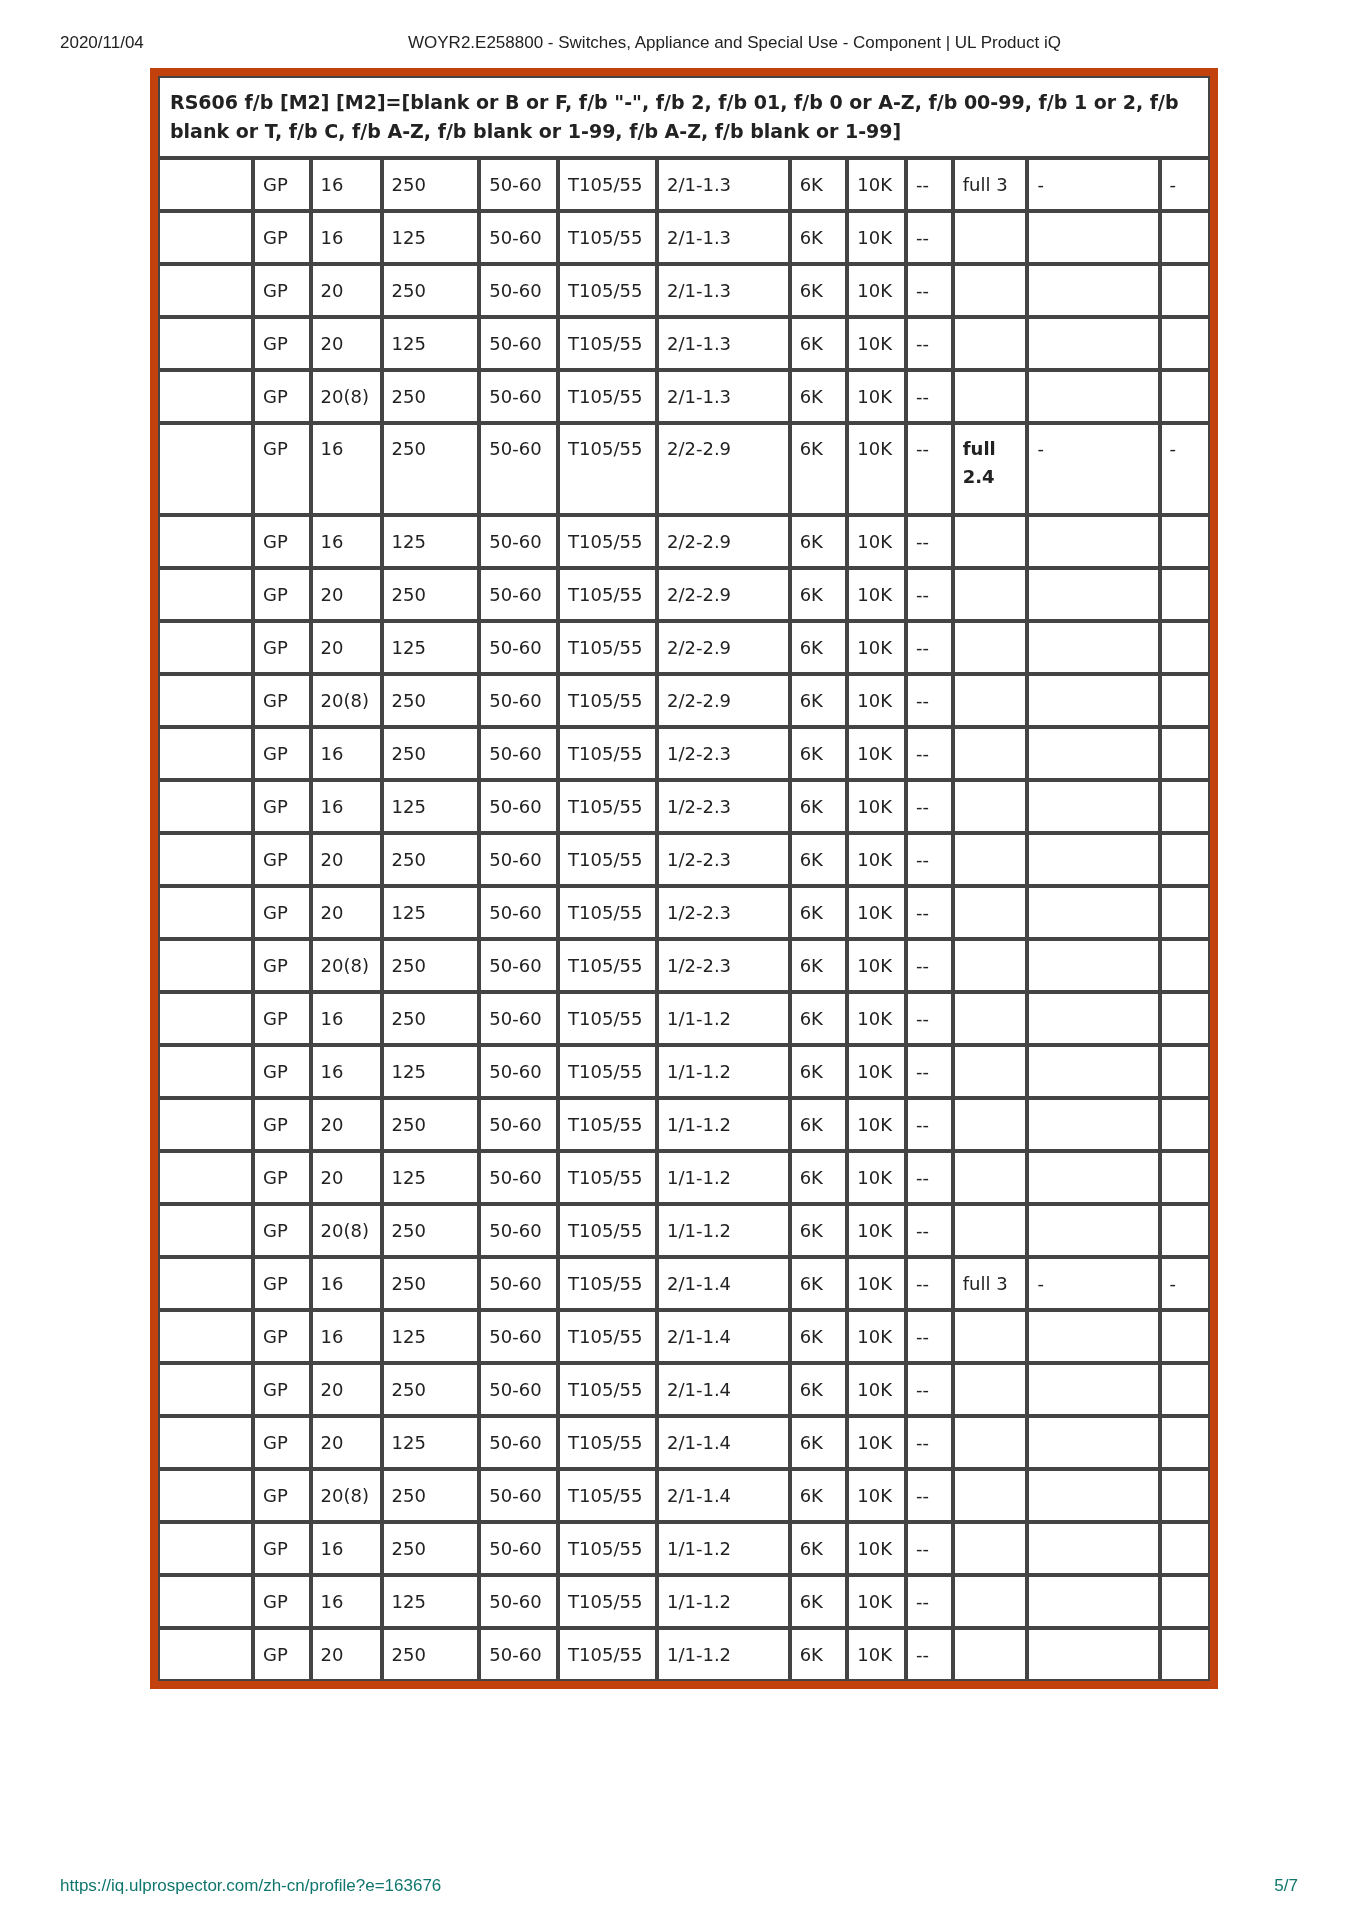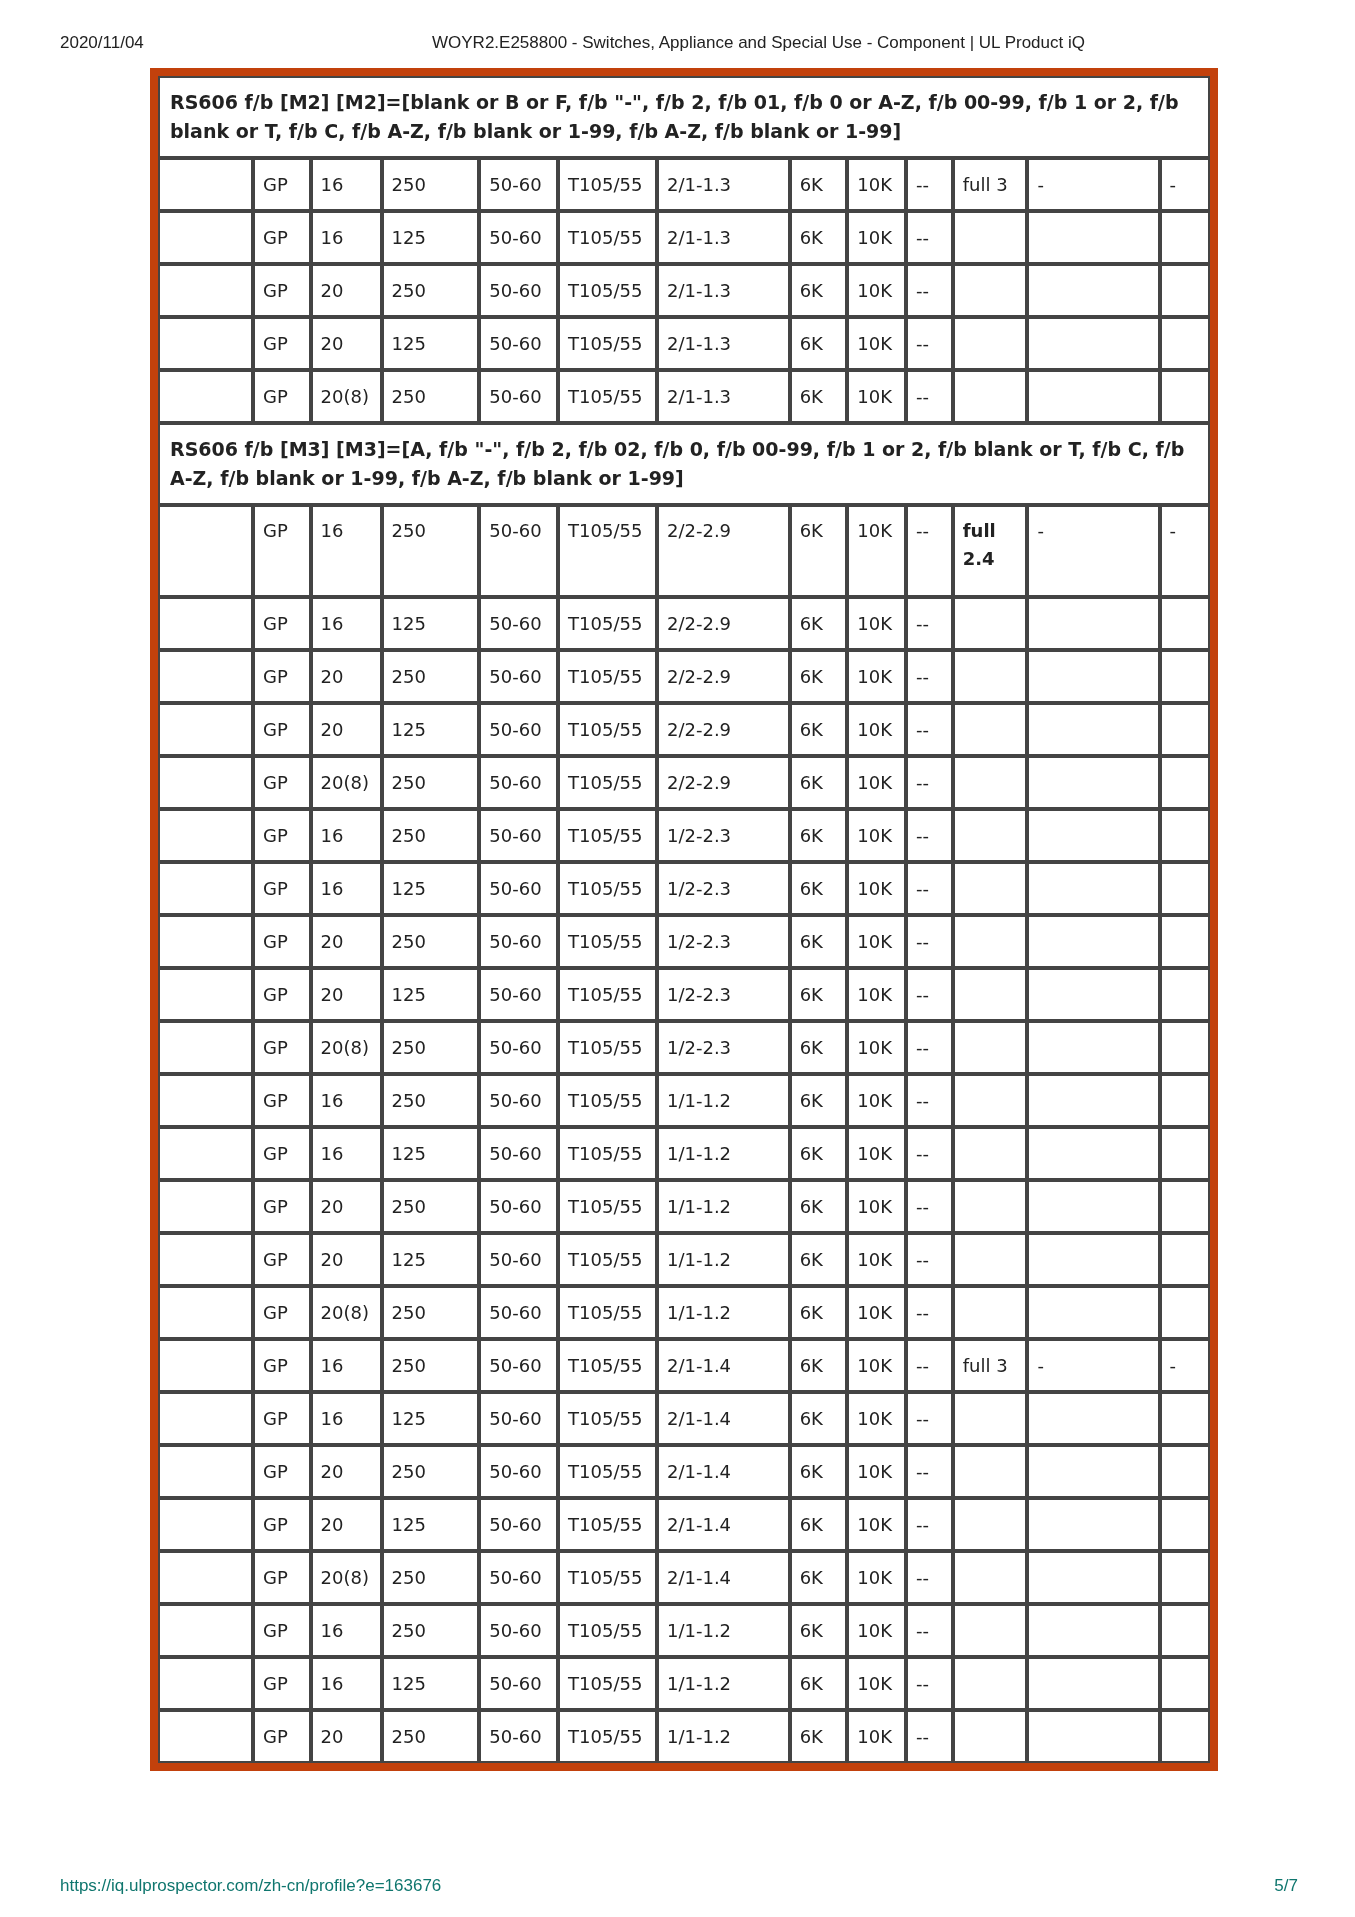--- a/index.html
+++ b/index.html
@@ -1,19 +1,19 @@
 <!DOCTYPE html>
 <html><head>
 <meta charset="utf-8">
 <style>
   html, body { margin:0; padding:0; background:#fff; }
   body { width:1355px; height:1917px; position:relative; overflow:hidden; font-family:"Liberation Sans", sans-serif; color:#222; }
   .hdr { position:absolute; top:33px; font-size:17px; color:#222; }
   .hdr-date { left:60px; }
-  .hdr-title { left:408px;margin-left:24px; }
+  .hdr-title { left:408px; }
   .ftr { position:absolute; top:1876px; font-size:17px; color:#0f766e; }
   .ftr-url { left:60px; }
   .ftr-page { right:57px; }
   table.spec { position:absolute; left:150px; top:68px; width:1068px; border-collapse:separate; border-spacing:0; border:8px solid #c2410c; font-family:"DejaVu Sans", sans-serif; font-size:18px; }
   table.spec td { border:2px solid #444; padding:0 8px; vertical-align:middle; height:49px; white-space:nowrap; color:#222; font-size:18px; }
   table.spec td.grp { white-space:normal; font-weight:bold; height:78px; line-height:29px; padding:0 10px; font-size:19px; }
   table.spec td.tall { height:78px; vertical-align:top; padding-top:10px; line-height:28px; }
   table.spec td.wrap { white-space:normal;font-weight:bold; }
   col.c0 { width:97px; } col.c1 { width:58px; } col.c2 { width:71px; } col.c3 { width:99px; }
   col.c4 { width:79px; } col.c5 { width:99px; } col.c6 { width:134px; } col.c7 { width:58px; }
@@ -114,23 +114,20 @@
         <td>T105/55</td>
         <td>2/1-1.3</td>
         <td>6K</td>
         <td>10K</td>
         <td>--</td>
         <td></td>
         <td></td>
         <td></td>
       </tr>
       <tr>
-        <td class="grp" colspan="13">RS606 f/b [M3] [M3]=[A, f/b "-", f/b 2, f/b 02, f/b 0, f/b 00-99, f/b 1 or 2, f/b blank or T, f/b C, f/b A-Z, f/b blank or 1-99, f/b A-Z, f/b blank or 1-99]</td>
-      </tr>
-      <tr>
         <td class="tall"></td>
         <td class="tall">GP</td>
         <td class="tall">16</td>
         <td class="tall">250</td>
         <td class="tall">50-60</td>
         <td class="tall">T105/55</td>
         <td class="tall">2/2-2.9</td>
         <td class="tall">6K</td>
         <td class="tall">10K</td>
         <td class="tall">--</td>

